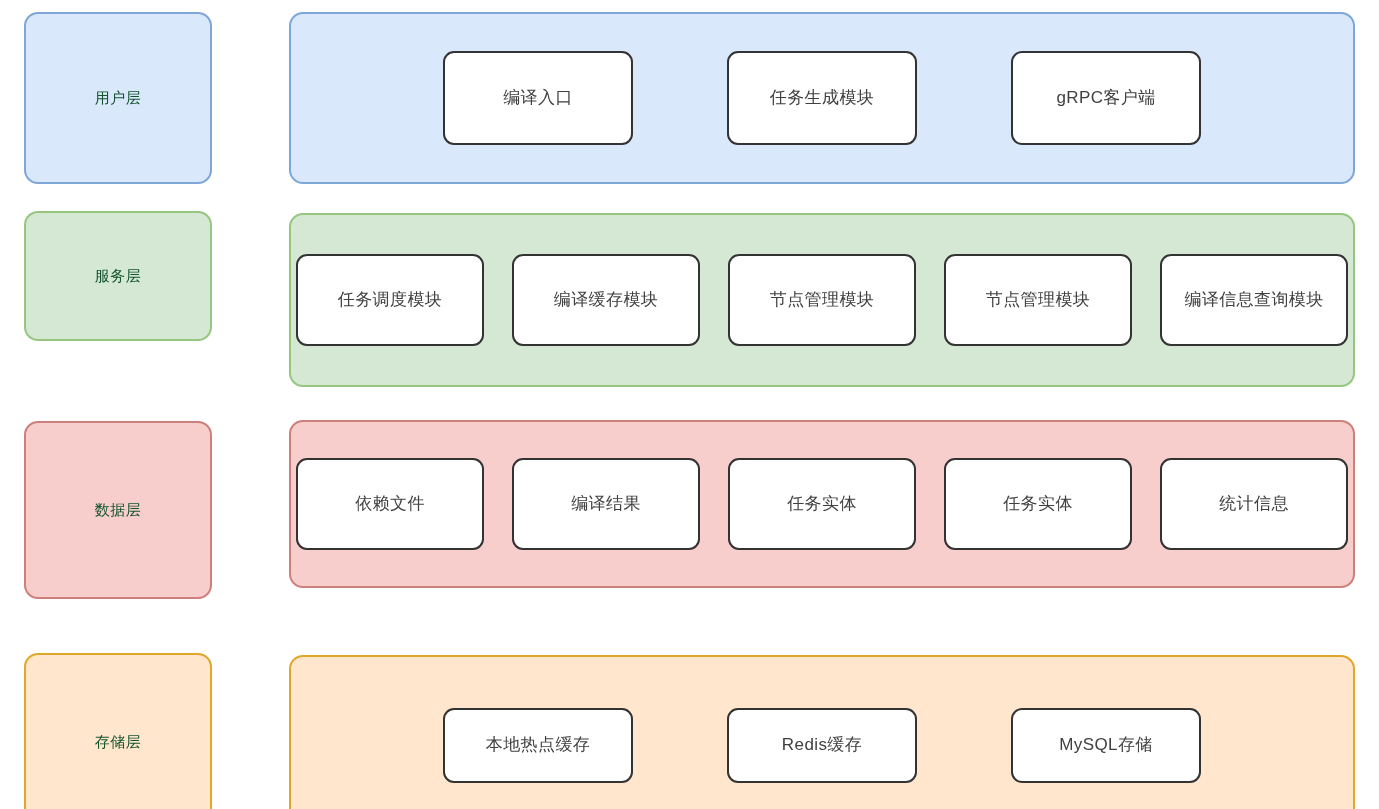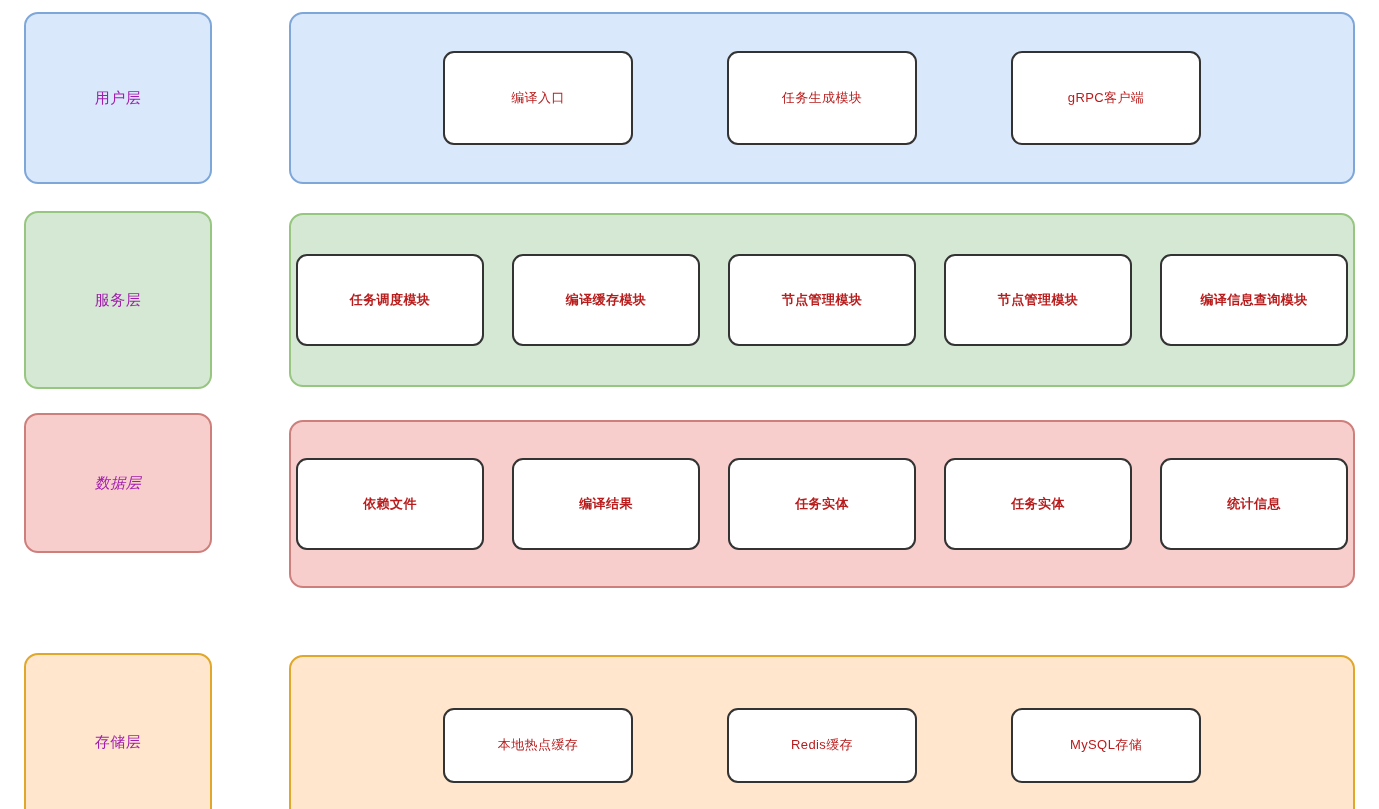--- a/index.html
+++ b/index.html
@@ -36,21 +36,21 @@
     border-radius: 14px;
     border-style: solid;
     border-width: 2px;
     display: flex;
     align-items: center;
     justify-content: center;
   }
   .layer-label-text {
     font-size: 15px;
     line-height: 1.2;
-    color: #a21caf;
+    color: #14532d;
     letter-spacing: 0.5px;
     text-align: center;
   }
 
   
   .layer-band {
     position: absolute;
     left: 289px;
     width: 1066px;
     box-sizing: border-box;
@@ -61,76 +61,75 @@
     align-items: center;
   }
   .band-inner {
     display: flex;
     width: 100%;
     align-items: center;
   }
   .band-inner.spread {
     justify-content: space-between;
     padding: 0 5px;
-    font-weight: bold;
   }
   .band-inner.centered {
     justify-content: center;
     gap: 94px;
   }
 
   
   .node-card {
     background: #ffffff;
     border: 2px solid #333333;
     border-radius: 11px;
     box-sizing: border-box;
     display: flex;
     align-items: center;
     justify-content: center;
     text-align: center;
   }
   .node-label {
-    font-size: 13px;
+    font-size: 17px;
     line-height: 1.25;
-    color: #b91c1c;
+    color: #404040;
     letter-spacing: 0.4px;
     padding: 0 6px;
     white-space: nowrap;
   }
 
   
   #row-user { top: 0; height: 200px; }
   #row-user .layer-label {
     top: 12px; height: 172px;
     background: #dae8fc; border-color: #7ea6d8;
   }
   #row-user .layer-band {
     top: 12px; height: 172px;
     background: #dae8fc; border-color: #7ea6d8;
   }
   #row-user .node-card { width: 190px; height: 94px; }
 
   
   #row-service { top: 205px; height: 195px; }
   #row-service .layer-label {
-    top: 6px; height: 178px;
+    top: 6px; height: 130px;
     background: #d5e8d4; border-color: #96c67f;
   }
   #row-service .layer-band {
     top: 8px; height: 174px;
     background: #d5e8d4; border-color: #96c67f;
   }
   #row-service .node-card { width: 188px; height: 92px; }
 
   
   #row-data { top: 405px; height: 200px; }
   #row-data .layer-label {
-    top: 8px; height: 140px;
-    background: #f8cecc; border-color: #cd7f7c; font-style: italic;
+    top: 16px; height: 178px;
+    background: #f8cecc; border-color: #cd7f7c;
   }
   #row-data .layer-band {
     top: 15px; height: 168px;
     background: #f8cecc; border-color: #cd7f7c;
   }
   #row-data .node-card { width: 188px; height: 92px; text-align: right; }
 
   
   #row-storage { top: 643px; height: 199px; }
   #row-storage .layer-label {

